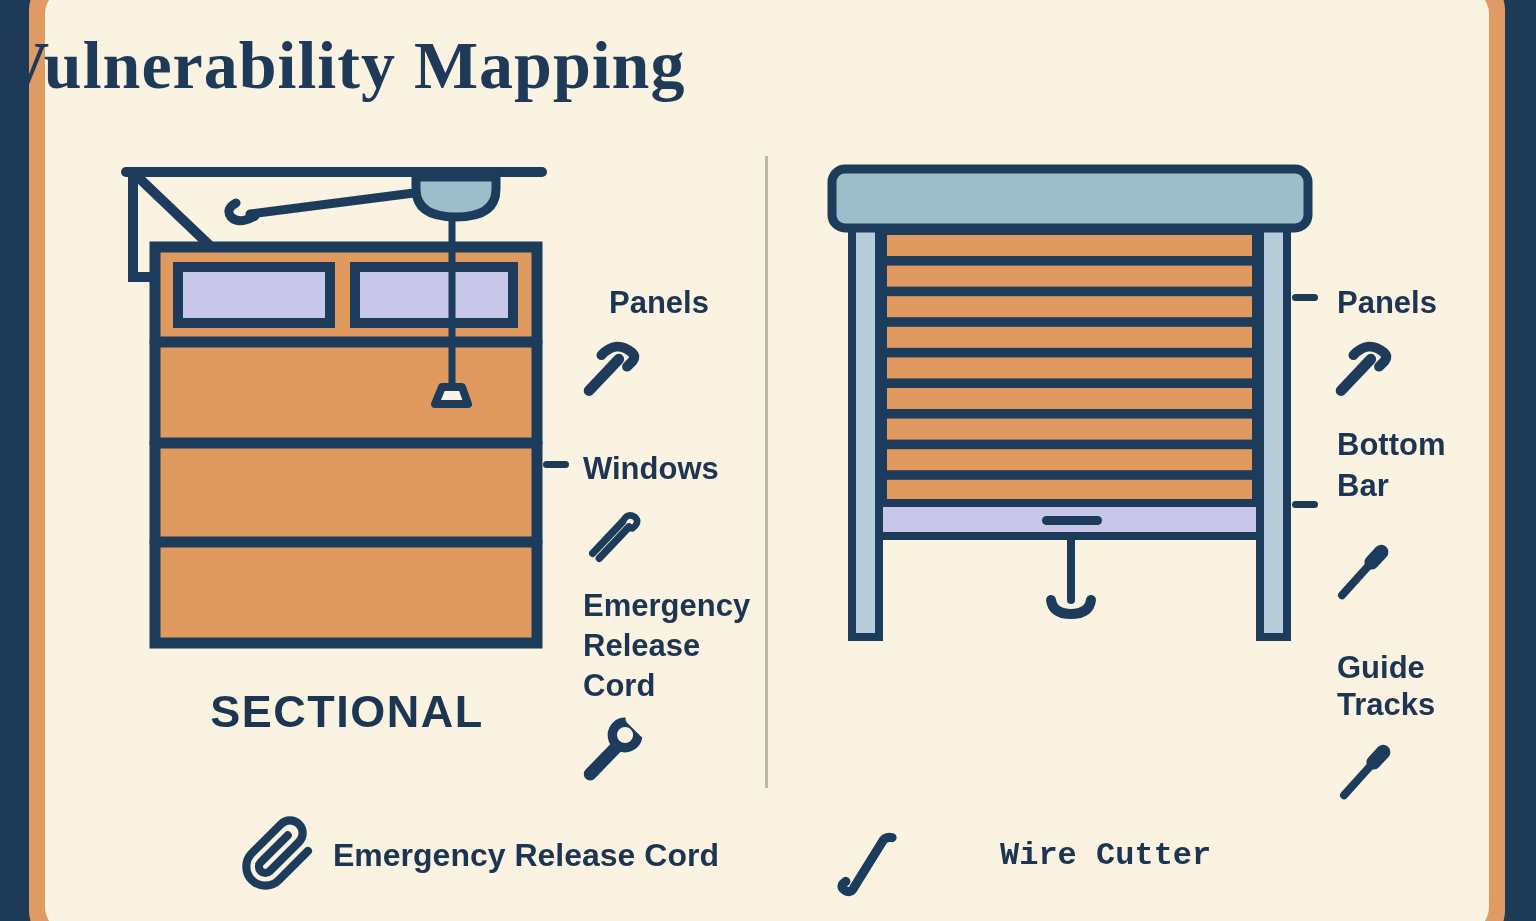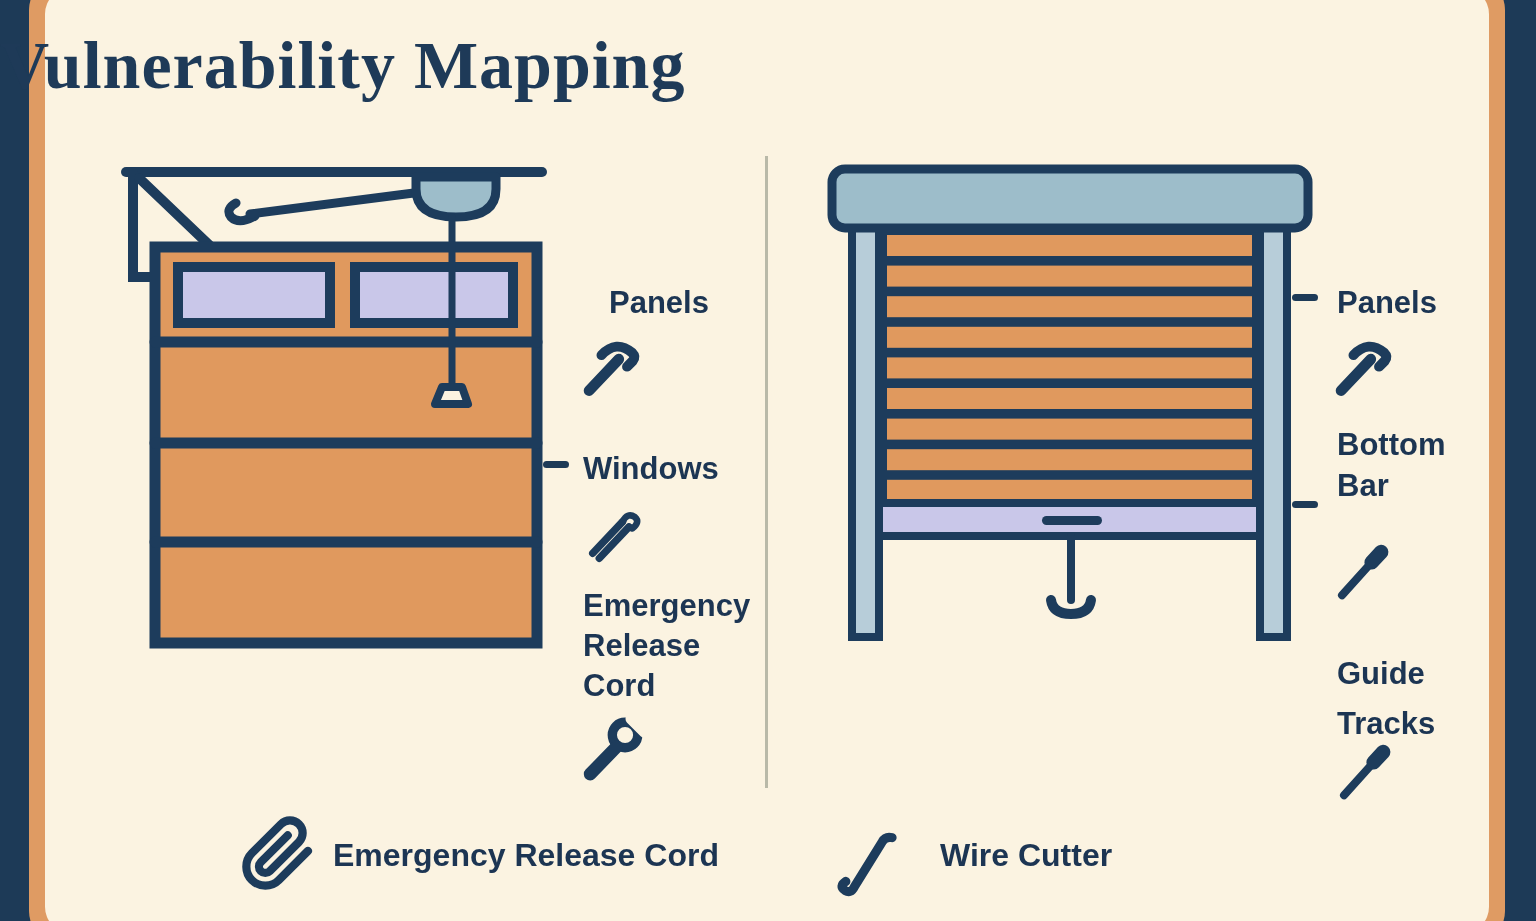--- a/index.html
+++ b/index.html
@@ -111,44 +111,45 @@
     <path class="stroke" stroke-width="8" stroke-linejoin="round" d="M49 29 Q55 17 64 23 Q71 29 61 37 L57 35"></path>
   </svg>
 
   <div class="label" style="left:583px;top:586px;width:180px;">Emergency Release Cord</div>
   <svg style="left:580px;top:712px;" width="68" height="68" viewBox="0 0 80 80">
     <circle cx="53" cy="27" r="15" stroke="#1d3c5c" stroke-width="11" fill="none"></circle>
     <path d="M60 8 L76 24" stroke="#fbf3e1" stroke-width="13" stroke-linecap="round" fill="none"></path>
     <path class="stroke" stroke-width="15" d="M12 73 L43 41"></path>
   </svg>
 
+  <div class="door-name" style="left:155px;width:384px;top:686px;">SECTIONAL</div>
 
   <div class="dash" style="left:1292px;top:294px;"></div>
   <div class="label" style="left:1337px;top:283px;">Panels</div>
   <svg style="left:1332px;top:332px;" width="66" height="66" viewBox="0 0 80 80">
     <path class="stroke" stroke-width="13" d="M11 71 L47 33"></path>
     <path class="stroke" stroke-width="12" stroke-linejoin="round" d="M26 28 Q44 9 63 25 Q68 30 64 35 L57 42"></path>
   </svg>
 
   <div class="dash" style="left:1292px;top:501px;"></div>
   <div class="label" style="left:1337px;top:424px;width:130px;line-height:41px;">Bottom Bar</div>
   <svg style="left:1330px;top:536px;" width="64" height="64" viewBox="0 0 80 80">
     <path class="stroke" stroke-width="10" d="M15 74 L52 33"></path>
     <path class="stroke" stroke-width="18" d="M52 33 L64 20"></path>
   </svg>
 
-  <div class="label" style="left:1337px;top:649px;width:130px;line-height:50px;">Guide Tracks</div>
+  <div class="label" style="left:1337px;top:649px;width:130px;line-height:37px;">Guide Tracks</div>
   <svg style="left:1332px;top:736px;" width="64" height="64" viewBox="0 0 80 80">
     <path class="stroke" stroke-width="10" d="M15 74 L52 33"></path>
     <path class="stroke" stroke-width="18" d="M52 33 L64 20"></path>
   </svg>
 
 
   <svg style="left:240px;top:816px;" width="76" height="76" viewBox="0 0 24 24">
     <path d="M21.44 11.05l-9.19 9.19a6 6 0 0 1-8.49-8.49l9.19-9.19a4 4 0 0 1 5.66 5.66l-9.2 9.19a2 2 0 0 1-2.83-2.83l8.49-8.48" fill="none" stroke="#1d3c5c" stroke-width="2.6" stroke-linecap="round" stroke-linejoin="round"></path>
   </svg>
   <div class="legend-text" style="left:333px;top:837px;">Emergency Release Cord</div>
 
   <svg style="left:836px;top:822px;" width="66" height="66" viewBox="0 0 80 80">
     <path class="stroke" stroke-width="11" stroke-linejoin="round" d="M12 72 q-9 6 -1 11 q7 4 11 -4 L56 24 q4 -7 12 -5"></path>
   </svg>
-  <div class="legend-text" style="left:940px;top:837px;">Wire Cutter</div>
+  <div class="legend-text" style="left:1000px;top:837px;font-family:Liberation Mono, monospace;">Wire Cutter</div>
 </div>
 
 </body></html>

